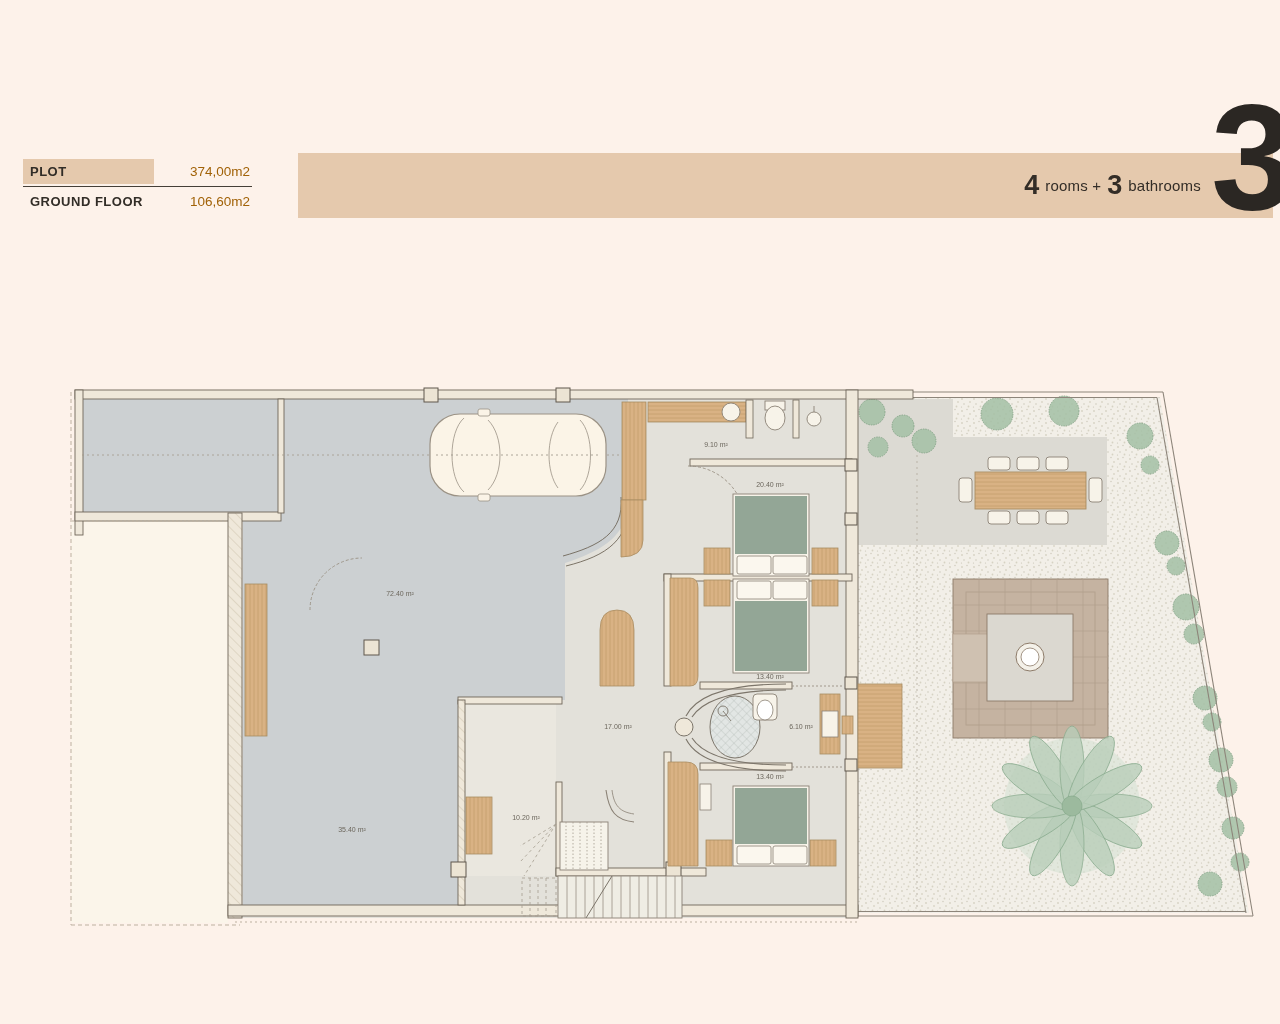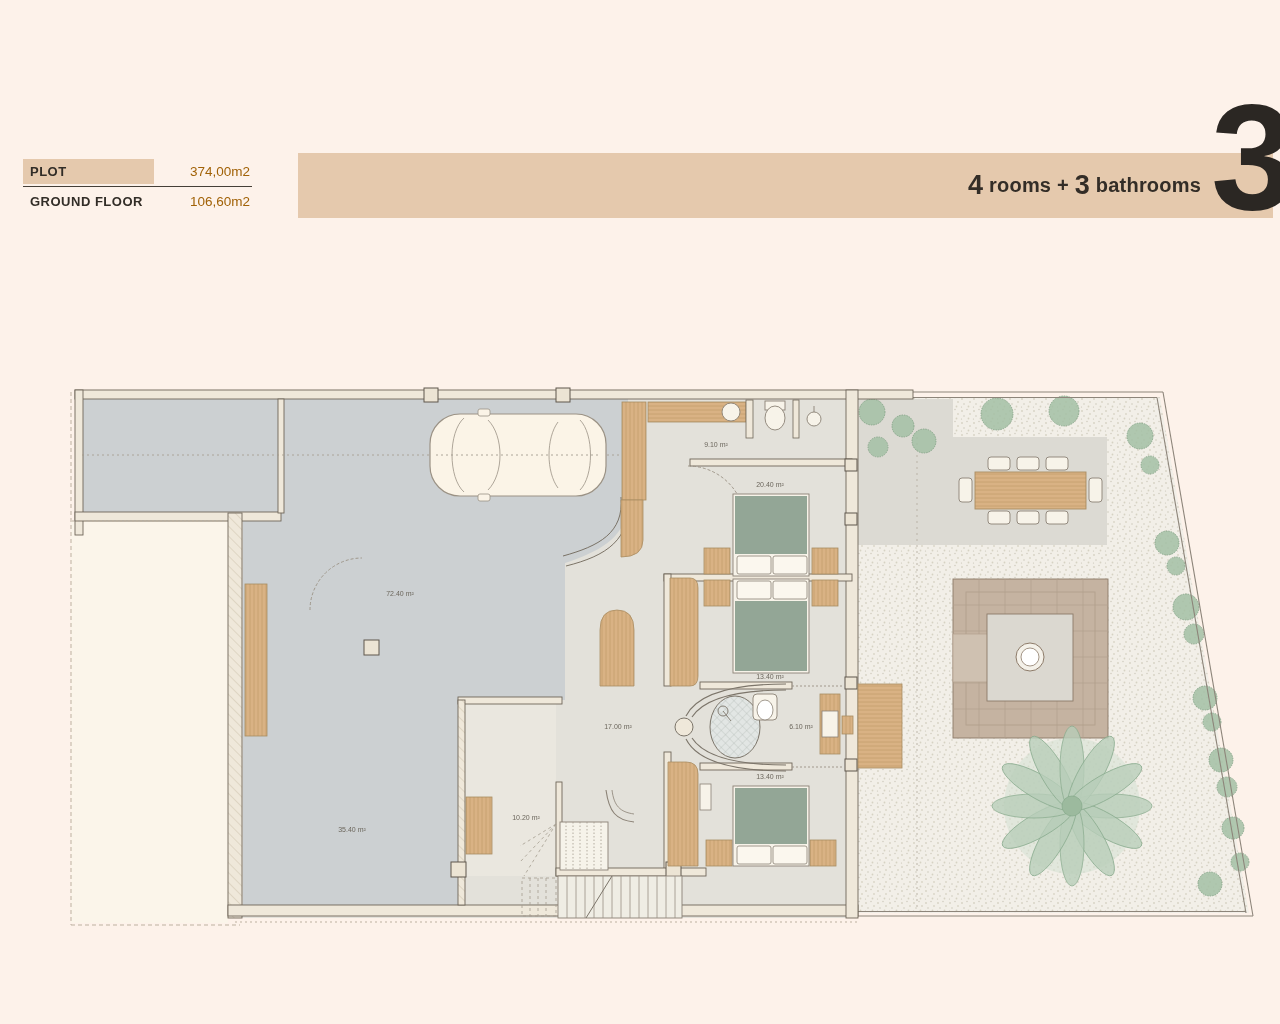--- a/index.html
+++ b/index.html
@@ -17,21 +17,21 @@
   }
   .spec-label.hl{background:#e5c9ad;}
   .spec-value{font-size:13.5px;color:#a16207;padding-right:2px;}
   
   .banner{
     position:absolute;left:298px;top:153px;width:975px;height:65px;background:#e5c9ad;
     display:flex;align-items:center;justify-content:flex-end;
     padding-right:72px;box-sizing:border-box;color:#332d27;
   }
   .b-num{font-size:27px;font-weight:700;margin:0 6px;}
-  .b-txt{font-size:20px;font-weight:700;letter-spacing:.2px;}
+  .b-txt{font-size:15px;font-weight:400;letter-spacing:.2px;}
   .floor-number{
     position:absolute;left:1211px;top:82px;width:80px;
     font-size:150px;font-weight:700;line-height:1;color:#2b2723;letter-spacing:-5px;
   }
   
   svg.plan{position:absolute;left:0;top:0;}
   .plabel{font-size:7px;fill:#6c675d;}
 </style>
 </head>
 <body>

